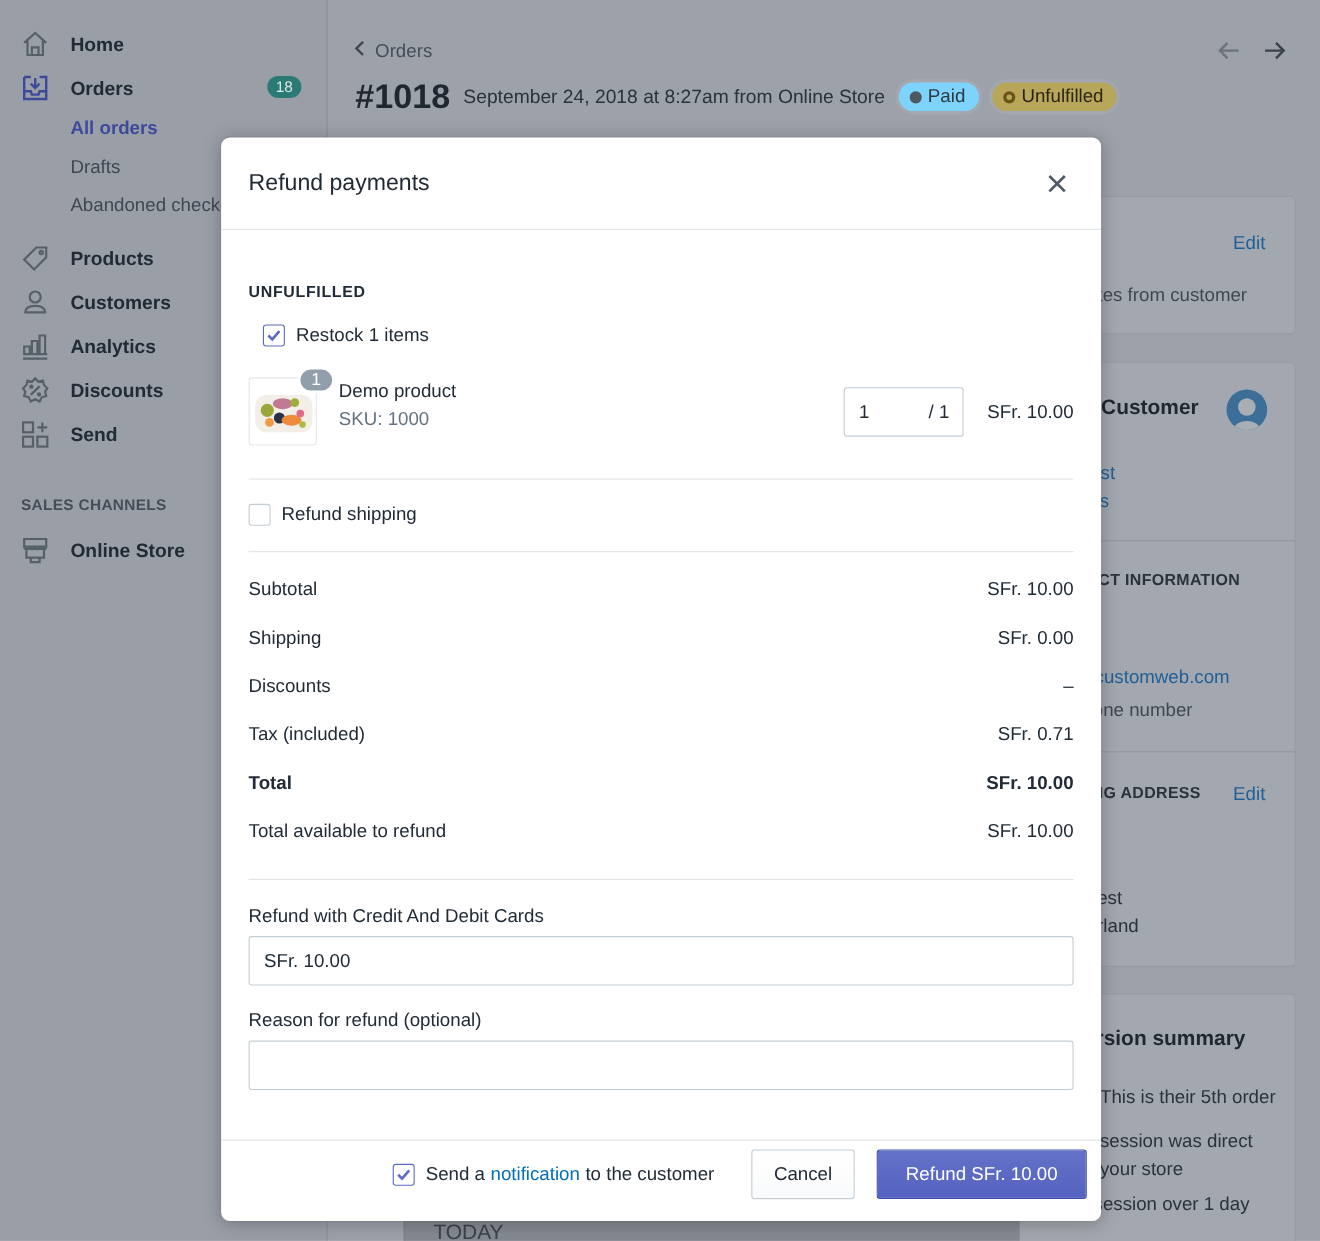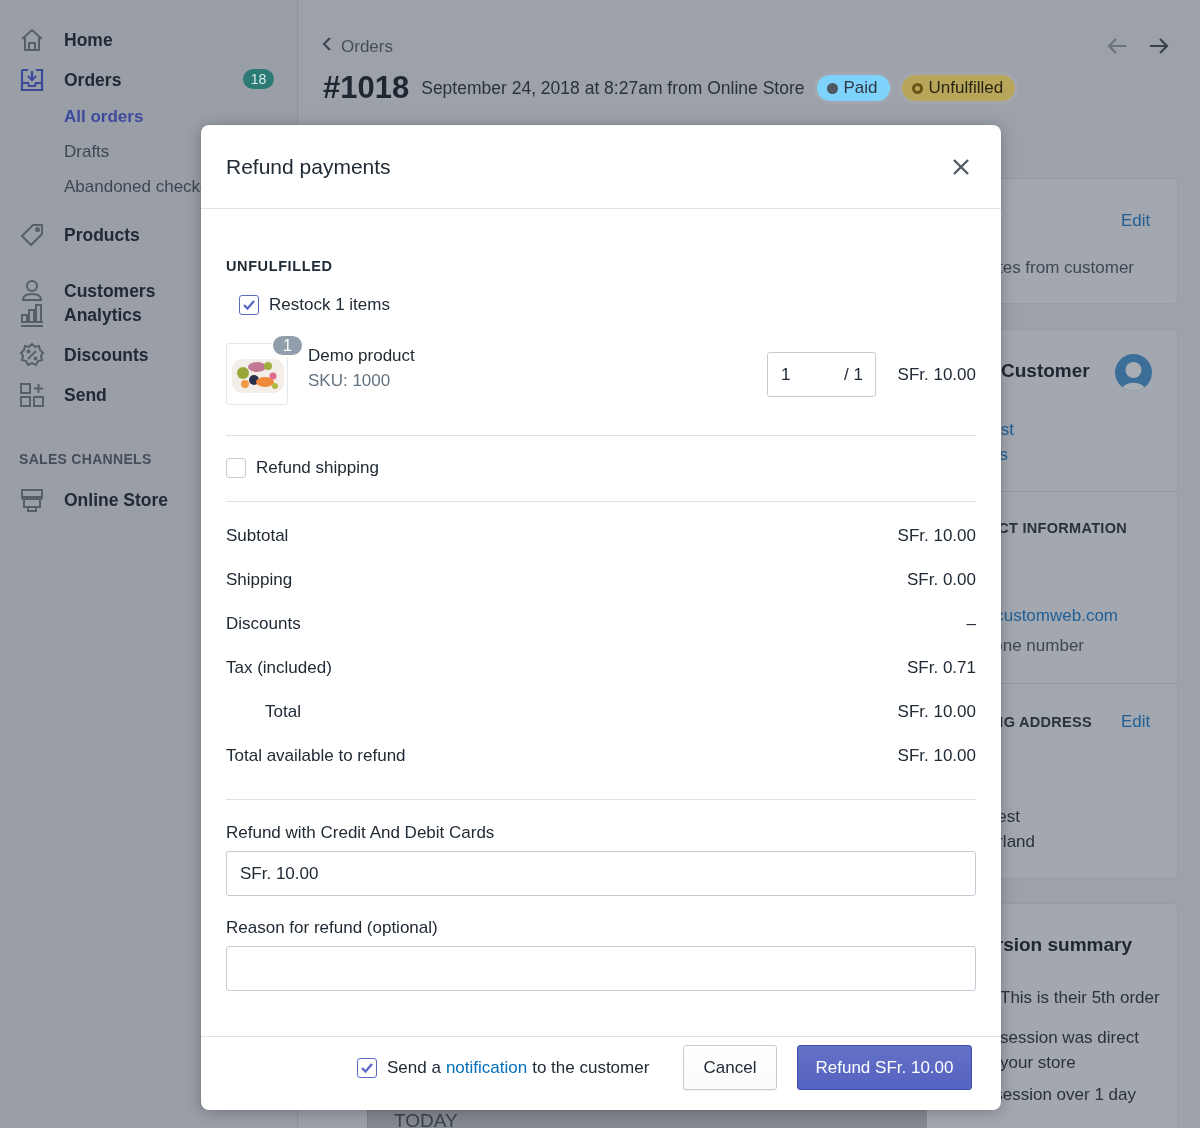--- a/index.html
+++ b/index.html
@@ -48,28 +48,28 @@
   .chk.on { border: 1.5px solid #5c6ac4; }
   .product { position: absolute; top: 134px; left: 0; right: 0; height: 64px; }
   .thumb { position: absolute; left: 0; top: 0; width: 62px; height: 62px; border: 1px solid #e4e7ea; border-radius: 3px; overflow: hidden; background: #fff; }
   .qty-badge { position: absolute; left: 45px; top: -9px; width: 33px; height: 23px; border-radius: 12px; background: #919eab; color: #fff; font-size: 16px; display: flex; align-items: center; justify-content: center; border: 2px solid #fff; }
   .pname { position: absolute; left: 82px; top: 3px; font-size: 17px; color: #212b36; }
   .psku { position: absolute; left: 82px; top: 28px; font-size: 17px; color: #637381; }
   .qty-input { position: absolute; left: 541px; top: 9px; width: 109px; height: 45px; border: 1px solid #c4cdd5; border-radius: 3px; display: flex; align-items: center; justify-content: space-between; padding: 0 12px 0 13px; font-size: 17px; }
   .pprice { position: absolute; right: 0; top: 22px; font-size: 17px; }
   .divider { position: absolute; left: 0; right: 0; height: 1px; background: #dfe3e8; }
   .sum-row { position: absolute; left: 0; right: 0; display: flex; justify-content: space-between; font-size: 17px; color: #212b36; }
-  .sum-row.bold { font-weight: 400; margin-left: 39px; }
+  .sum-row.bold { font-weight: 700; }
   .field-label { position: absolute; font-size: 17px; color: #212b36; }
   .text-input { position: absolute; left: 0; right: 0; height: 45px; border: 1px solid #c4cdd5; border-radius: 3px; padding: 0 13px; font-size: 17px; display: flex; align-items: center; font-family: "Liberation Sans", sans-serif; color: #212b36; background: #fff; }
   .footer { position: absolute; left: 0; right: 0; bottom: 0; height: 74px; border-top: 1px solid #dfe3e8; }
   .notify { position: absolute; left: 156px; top: 21px; display: flex; align-items: center; font-size: 17px; }
   .notify .link-blue { color: #006fbb; margin: 0 5px; }
   .btn-cancel { position: absolute; left: 482px; top: 8px; width: 94px; height: 45px; border: 1px solid #c4cdd5; border-radius: 3px; background: linear-gradient(#fff, #f9fafb); font-size: 17px; color: #212b36; display: flex; align-items: center; justify-content: center; box-shadow: 0 1px 0 rgba(22,29,37,.05); }
-  .btn-primary { position: absolute; left: 596px; top: 8px; width: 175px; height: 45px; border: 1px solid #3f4eae; border-radius: 3px; background: linear-gradient(#6371c7, #5563c1); color: #fff; font-size: 17px; display: flex; align-items: center; justify-content: center; }
+  .btn-primary { position: absolute; left: 596px; top: 8px; width: 191px; height: 45px; border: 1px solid #3f4eae; border-radius: 3px; background: linear-gradient(#6371c7, #5563c1); color: #fff; font-size: 17px; display: flex; align-items: center; justify-content: center; }
 </style>
 </head>
 <body>
 
 <div class="sidebar">
   <div class="nav-item" style="top:25px">
     <span class="ic">
       <svg width="26" height="26" viewBox="0 0 26 26" fill="none" stroke="#566069" stroke-width="2">
           <path d="M3 12 L13 3 L23 12 M6 10 V23 H20 V10 M10 23 V16 H16 V23"></path>
         </svg>
@@ -91,21 +91,21 @@
 
   <div class="nav-item" style="top:220px">
     <span class="ic">
       <svg width="26" height="26" viewBox="0 0 26 26" fill="none" stroke="#566069" stroke-width="2">
           <path d="M14 3 H23 V12 L12 23 L3 14 Z"></path>
           <circle cx="18.5" cy="7.5" r="1.5"></circle>
         </svg>
     </span>
     <span class="lbl">Products</span>
   </div>
-  <div class="nav-item" style="top:276px">
+  <div class="nav-item" style="top:260px">
     <span class="ic">
       <svg width="26" height="26" viewBox="0 0 26 26" fill="none" stroke="#566069" stroke-width="2">
           <circle cx="13" cy="8" r="5"></circle>
           <path d="M4 22 C4 17 8 16 13 16 C18 16 22 17 22 22 Z"></path>
         </svg>
     </span>
     <span class="lbl">Customers</span>
   </div>
   <div class="nav-item" style="top:300px">
     <span class="ic">

